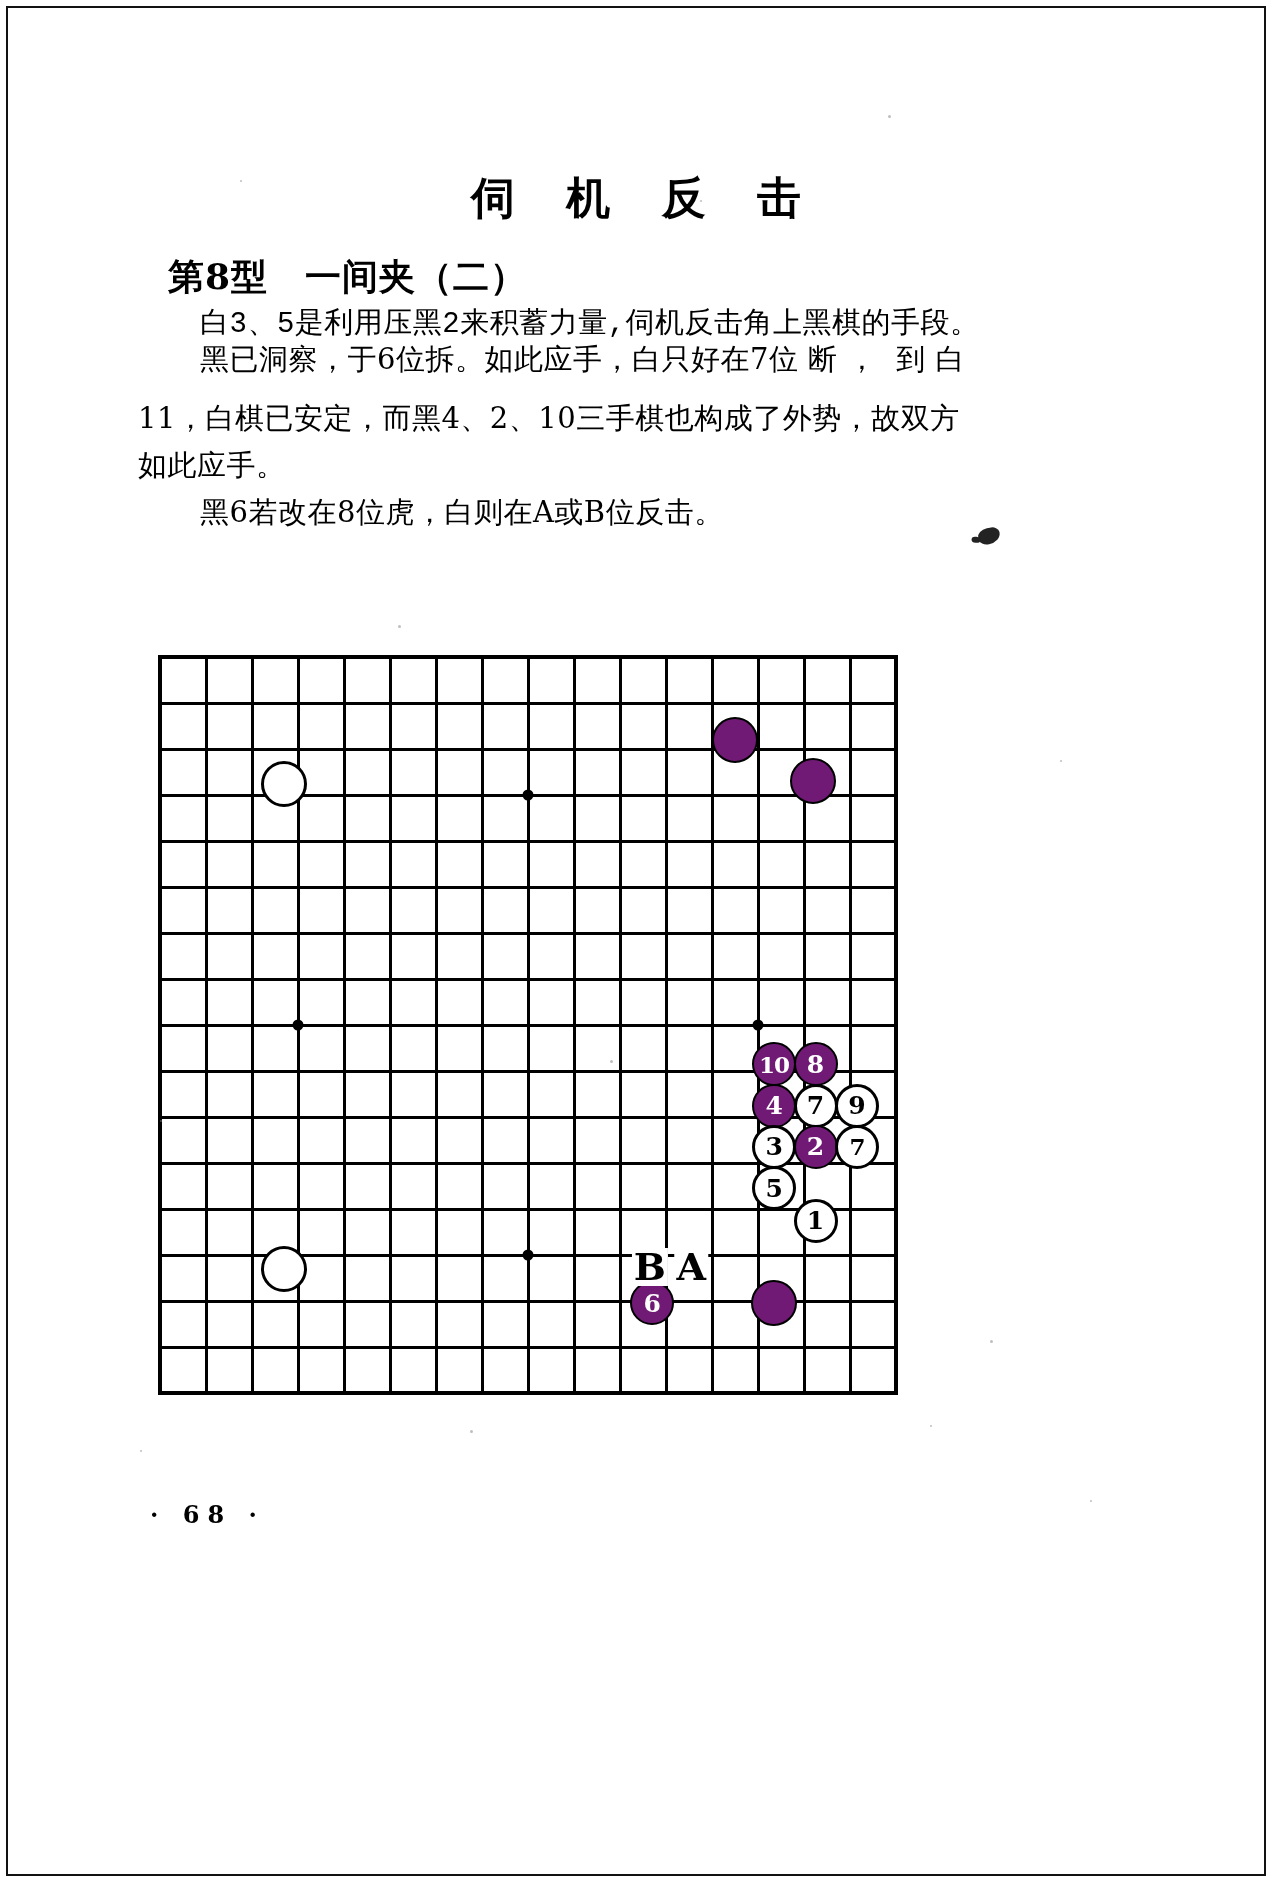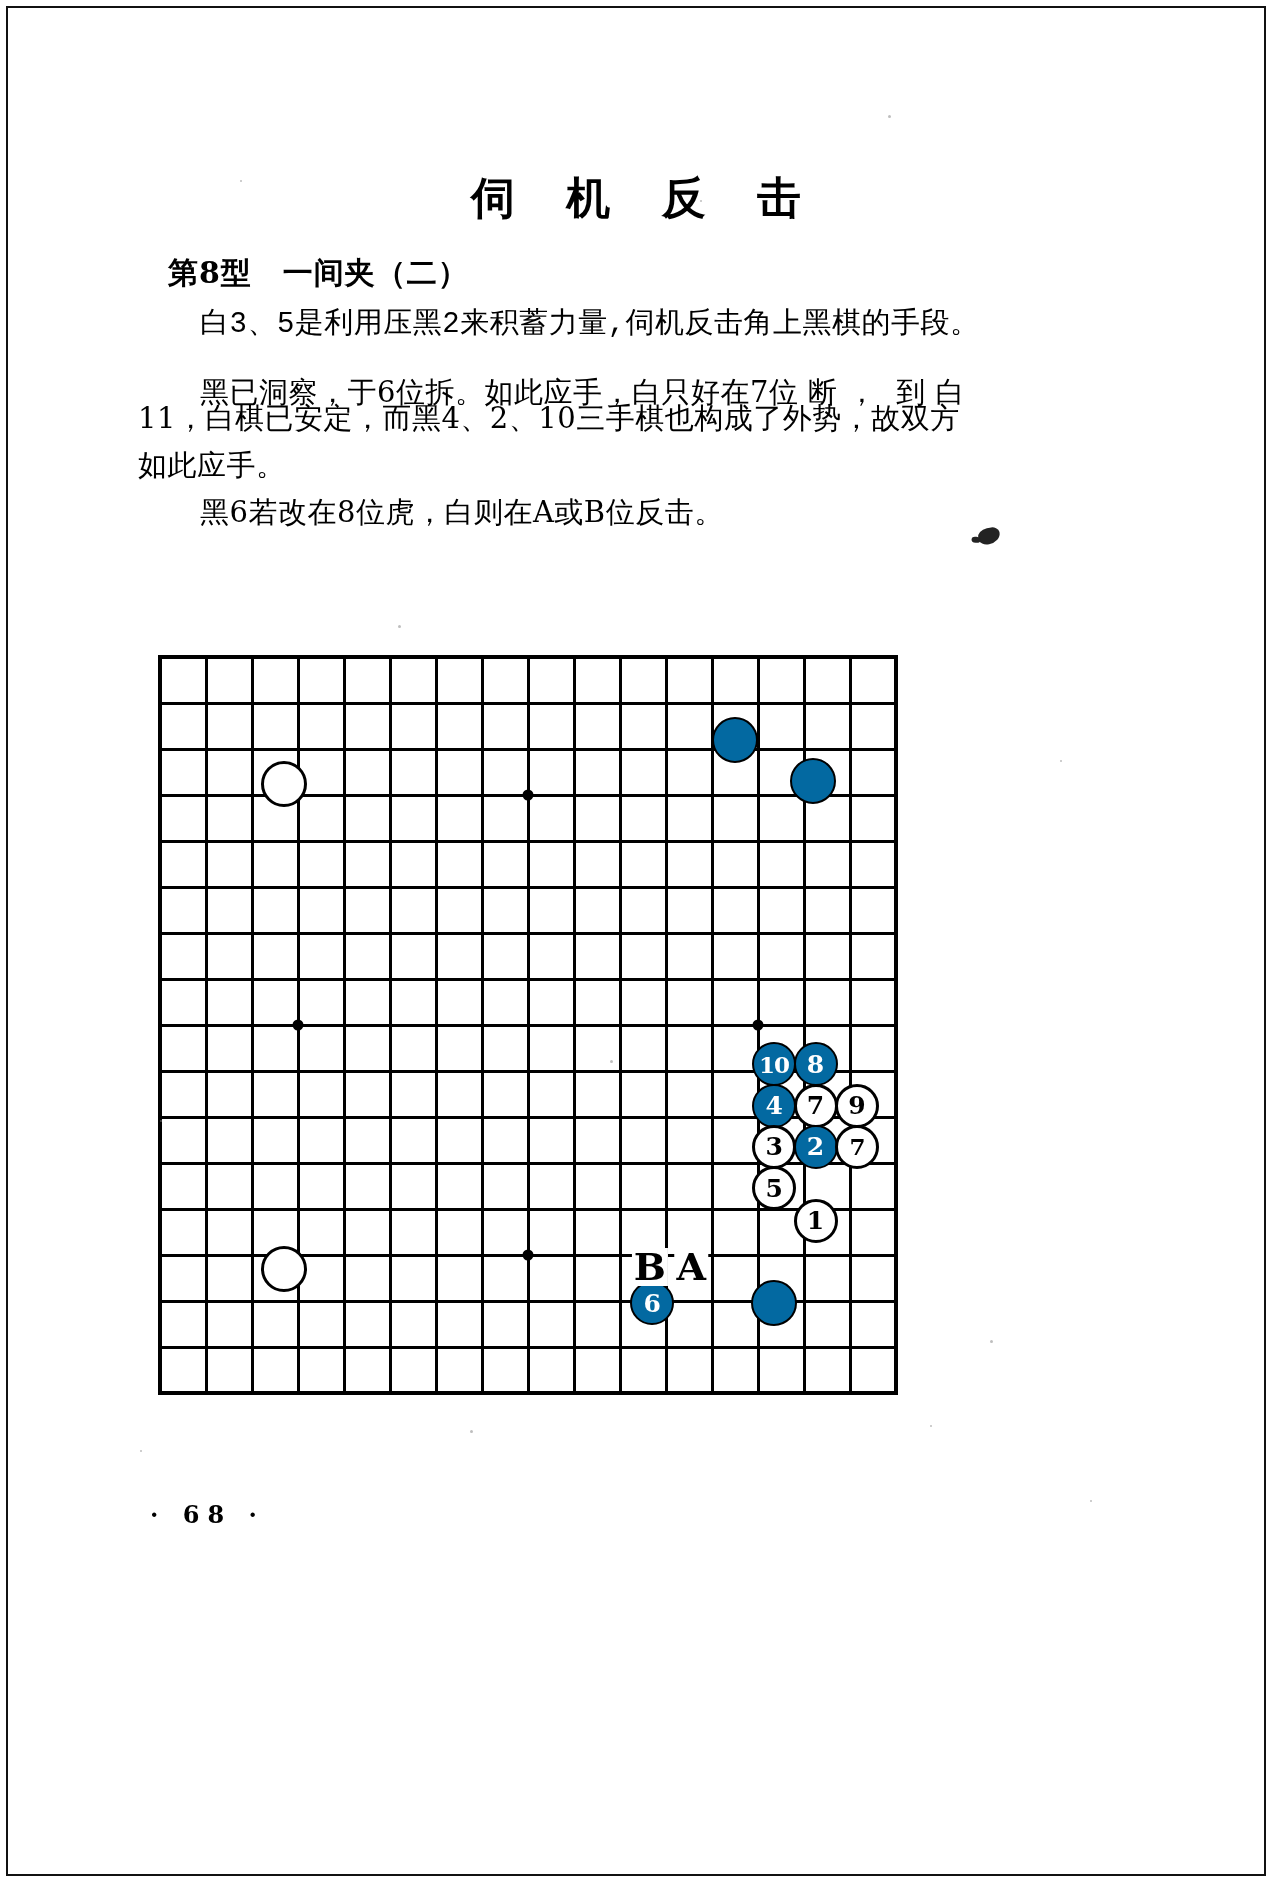--- a/index.html
+++ b/index.html
@@ -28,40 +28,40 @@
     font-size:44px;
     font-weight:bold;
     letter-spacing:18px;
     text-indent:18px;
     font-family:"DejaVu Serif","Liberation Serif",serif;
   }
 
   
   #subtitle{
     position:absolute;left:168px;top:253px;
-    font-size:30px;font-weight:bold;
+    font-size:36px;font-weight:bold;
     font-family:"DejaVu Serif","Liberation Serif",serif;
     letter-spacing:1px;
     white-space:pre;
   }
 
   
   .body-line{
     position:absolute;
     left:168px;
     font-size:29px;
     line-height:29px;
     letter-spacing:0.5px;
     white-space:pre;
     font-family:"DejaVu Serif","Liberation Serif",serif;
   }
   .indent{ padding-left:32px; }
 
   #ln1{top:310px;font-family:Liberation Mono, monospace;}
-  #ln2{top:378px;}
+  #ln2{top:345px;}
   #ln3{top:404px; left:138px;}
   #ln4{top:451px; left:138px;}
   #ln5{top:498px;}
 
   
   #smudge{
     position:absolute;left:978px;top:528px;width:22px;height:16px;
     background:#111;
     border-radius:50% 40% 60% 45%;
     transform:rotate(-12deg);
@@ -96,21 +96,21 @@
   .stone{
     position:absolute;
     width:44px;height:44px;border-radius:50%;
     transform:translate(-50%,-50%);
     box-sizing:border-box;
     display:flex;align-items:center;justify-content:center;
     font-family:"DejaVu Serif","Liberation Serif",serif;
     font-weight:bold;
     line-height:1;
   }
-  .stone.black{ background:#0369a1;border:2px solid #000;color:#fff; }
+  .stone.black{ background:#701a75;border:2px solid #000;color:#fff; }
   .stone.white{ background:#fff;border:3px solid #000;color:#000; }
   .stone.num{ font-size:25px; }
   .stone.num.two-digit{ font-size:23px; letter-spacing:-1px; }
   .stone.plain{ width:46px;height:46px; }
 
   .letter{
     position:absolute;
     transform:translate(-50%,-50%);
     font-size:38px;font-weight:bold;
     font-family:"DejaVu Serif","Liberation Serif",serif;

